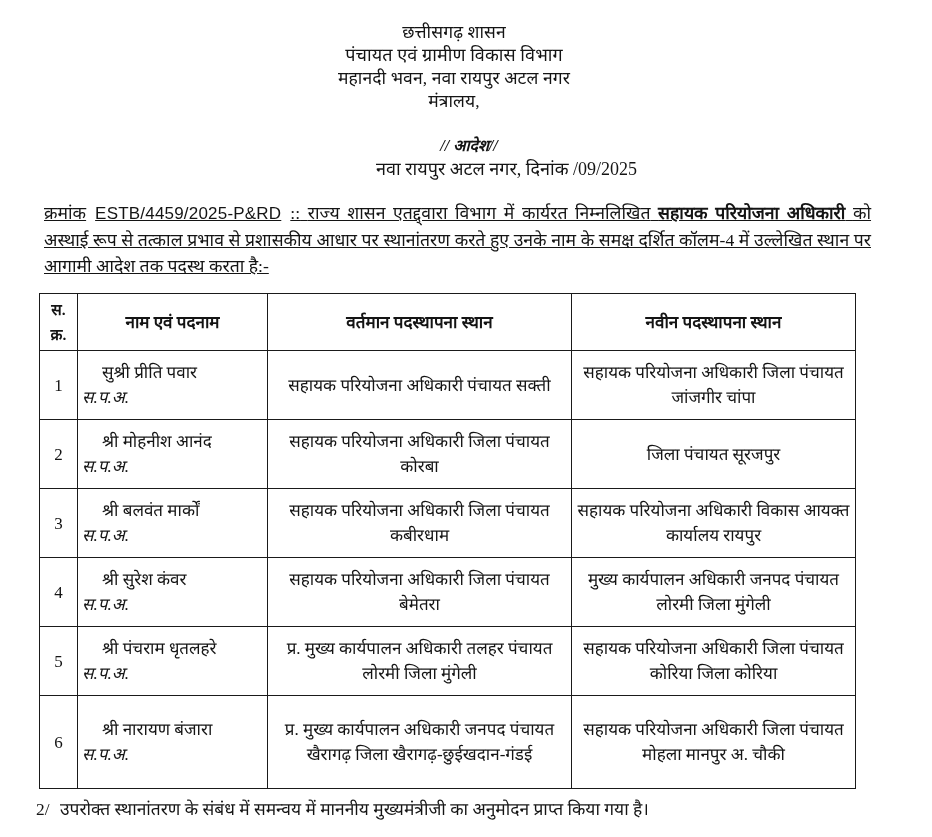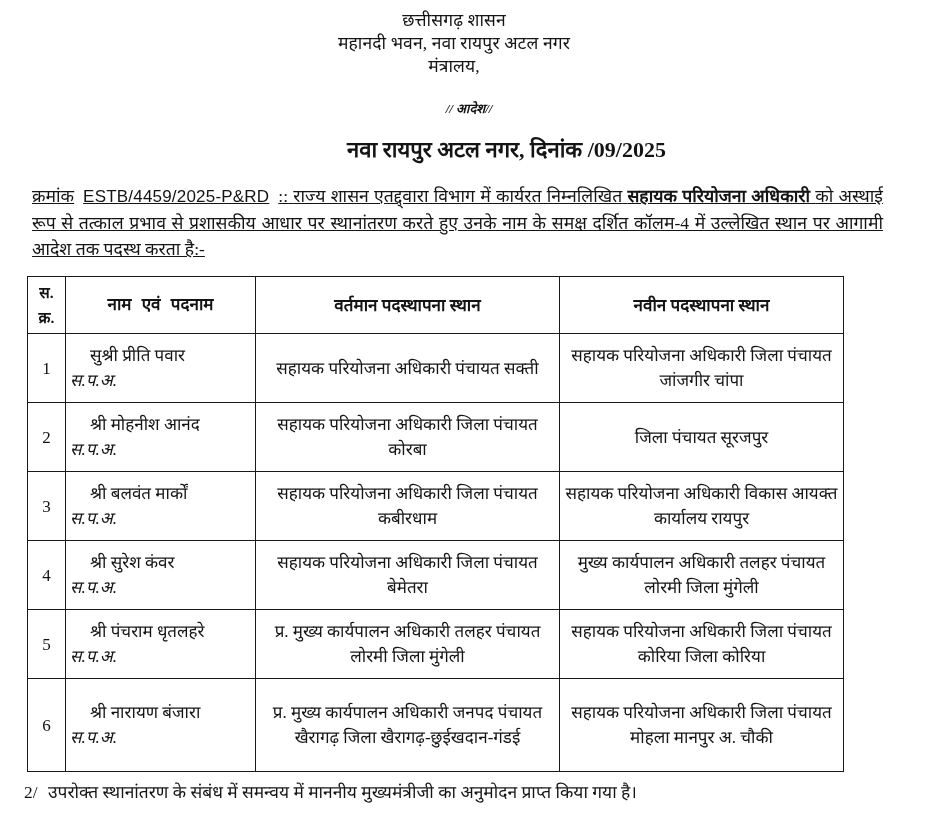--- a/index.html
+++ b/index.html
@@ -13,55 +13,53 @@
     height: 837px;
     font-family: "Liberation Serif", "DejaVu Serif", serif;
     color: #141414;
     overflow: hidden;
   }
   .page {
     position: relative;
     width: 908px;
     height: 837px;
     box-sizing: border-box;
-    padding: 0;
+    padding: 12px;
   }
 
   
   .letterhead {
     text-align: center;
     padding-top: 9px;
   }
   .letterhead .lh-line {
     font-size: 17.5px;
     line-height: 23px;
     letter-spacing: 0.1px;
     white-space: nowrap;
   }
   .letterhead .lh-line.wide {
     font-size: 18px;
   }
 
   
   .order-title {
     margin-top: 21px;
-    font-size: 13px;
+    font-size: 16px;
     font-weight: bold;
     font-style: italic;
     text-align: center;
     padding-left: 30px;
   }
 
   
   .placedate {
-    margin-top: 16px;
-    font-size: 22px;
+    font-size: 18px;
     text-align: center;
     padding-left: 105px;
-    font-weight: bold;
   }
 
   
   .body-para {
     margin: 20px 25px 0 32px;
     font-size: 17.6px;
     line-height: 26px;
     text-align: justify;
     text-justify: inter-word;
     text-decoration: underline;
@@ -89,21 +87,21 @@
     vertical-align: middle;
     line-height: 25px;
     font-weight: normal;
   }
   table.order-table thead th {
     font-weight: bold;
     text-align: center;
     height: 44px;
   }
   th.col-sr   { width: 29px;  font-size: 15.5px; line-height: 19px; text-align: left; padding-left: 3px; }
-  th.col-name { width: 181px; font-family: Liberation Mono, monospace; }
+  th.col-name { width: 181px; }
   th.col-cur  { width: 295px; }
   th.col-new  { width: 275px; margin-top: 28px; }
 
   td.c-sr {
     text-align: center;
     font-size: 17px;
     padding: 0 2px;
   }
   td.c-name {
     text-align: left;
@@ -132,20 +130,21 @@
   .note-line .num { display: inline-block; }
   .note-2 .num { width: 24px; }
 </style>
 </head>
 <body>
 
 <div class="page">
 
   <div class="letterhead">
     <div class="lh-line">छत्तीसगढ़ शासन</div>
+    <div class="lh-line wide">पंचायत एवं ग्रामीण विकास विभाग</div>
     <div class="lh-line">महानदी भवन, नवा रायपुर अटल नगर</div>
     <div class="lh-line">मंत्रालय,</div>
   </div>
 
   <div class="order-title">// आदेश//</div>
 
   <div class="placedate">नवा रायपुर अटल नगर, दिनांक /09/2025</div>
 
   <p class="body-para">
     <span>क्रमांक</span><span class="sp"></span><span class="refno">ESTB/4459/2025-P&amp;RD</span><span class="sp"></span><span>::</span>
@@ -194,21 +193,21 @@
         <td class="c-cur">सहायक परियोजना अधिकारी जिला पंचायत कबीरधाम</td>
         <td class="c-new">सहायक परियोजना अधिकारी विकास आयक्त कार्यालय रायपुर</td>
       </tr>
       <tr class="r-tall">
         <td class="c-sr">4</td>
         <td class="c-name">
           <span class="nm">श्री सुरेश कंवर</span>
           <span class="dg">स.प.अ.</span>
         </td>
         <td class="c-cur">सहायक परियोजना अधिकारी जिला पंचायत बेमेतरा</td>
-        <td class="c-new">मुख्य कार्यपालन अधिकारी तलहर पंचायत लोरमी जिला मुंगेली</td>
+        <td class="c-new">मुख्य कार्यपालन अधिकारी जनपद पंचायत लोरमी जिला मुंगेली</td>
       </tr>
       <tr class="r-tall">
         <td class="c-sr">5</td>
         <td class="c-name">
           <span class="nm">श्री पंचराम धृतलहरे</span>
           <span class="dg">स.प.अ.</span>
         </td>
         <td class="c-cur">प्र. मुख्य कार्यपालन अधिकारी तलहर पंचायत लोरमी जिला मुंगेली</td>
         <td class="c-new">सहायक परियोजना अधिकारी जिला पंचायत कोरिया जिला कोरिया</td>
       </tr>

